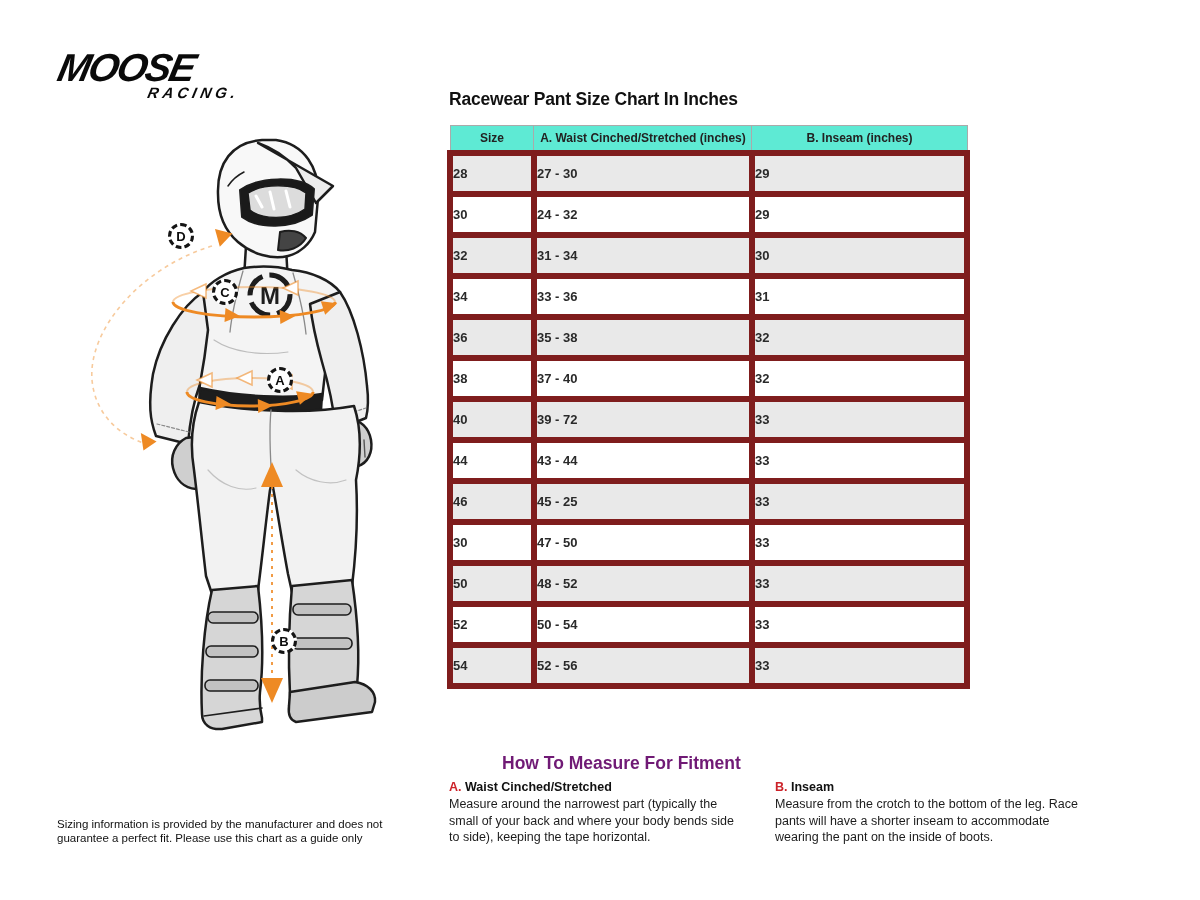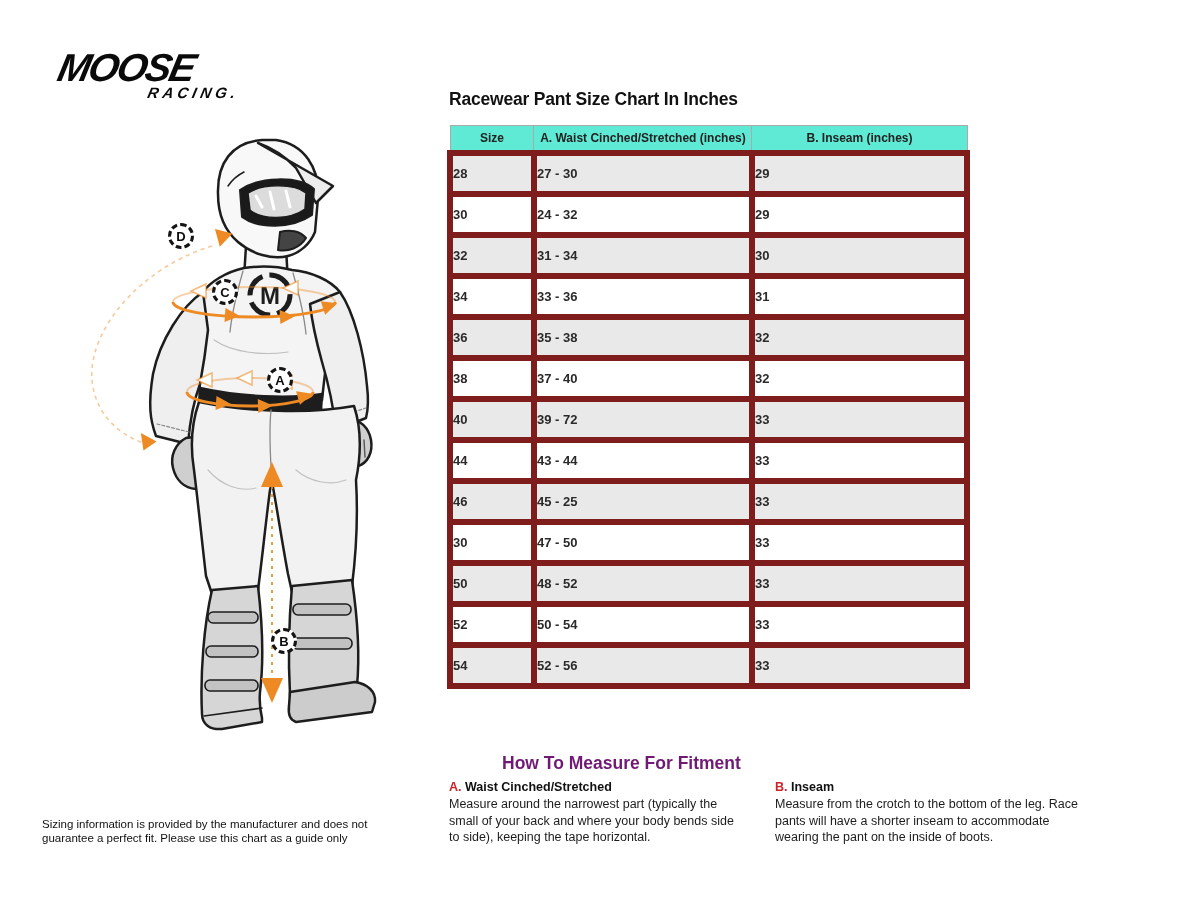--- a/index.html
+++ b/index.html
@@ -41,21 +41,21 @@
   
   .howto-title { position:absolute; left:466px; top:753px; font-size:17.5px; font-weight:bold; color:#701a75;margin-left:36px; }
   .howto-col { position:absolute; top:780px; }
   .howto-col.col-a { left:449px; width:295px; }
   .howto-col.col-b { left:775px; width:305px; }
   .howto-label { font-size:12.5px; font-weight:bold; color:#111; }
   .howto-letter { color:#cc2229; }
   .howto-text { font-size:12.5px; line-height:1.32; color:#1c1c1c; margin-top:2px; }
 
   
-  .disclaimer { position:absolute; left:42px; top:817px; width:365px; font-size:11.5px; line-height:1.25; color:#111; }
+  .disclaimer { position:absolute; left:57px; top:817px; width:365px; font-size:11.5px; line-height:1.25; color:#111; }
 </style>
 </head>
 <body>
 
 <div id="canvas">
 
   <div class="logo">
     <div class="logo-top">MOOSE</div>
     <div class="logo-bottom">RACING.</div>
   </div>

